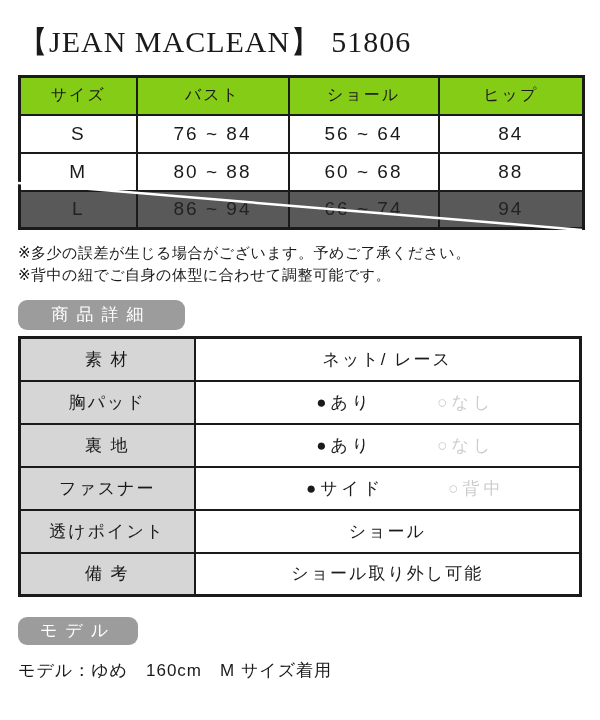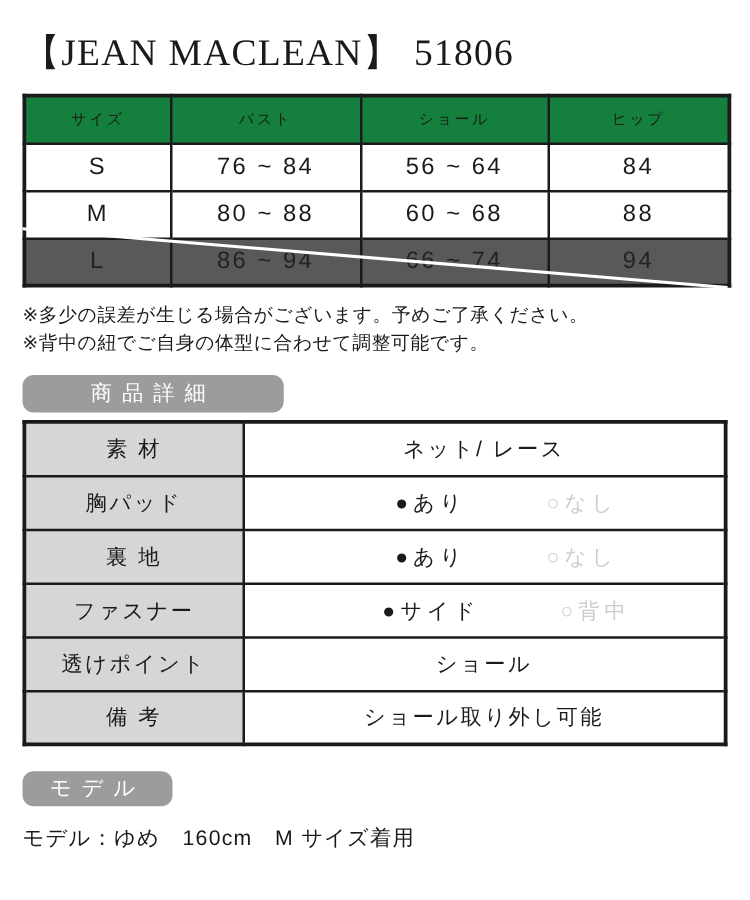--- a/index.html
+++ b/index.html
@@ -36,40 +36,40 @@
     vertical-align: middle;
     height: 38px;
     font-size: 19px;
     letter-spacing: 2px;
     font-weight: 400;
   }
   .size-table col.c1 { width: 117px; }
   .size-table col.c2 { width: 152px; }
   .size-table col.c3 { width: 150px; }
   .size-table col.c4 { width: 145px; }
-  .size-table thead th { background: #15803d; font-size: 12px; }
+  .size-table thead th { background: #84cc16; font-size: 16px; }
   .size-table tr.soldout td { background: #595959; color: #222222; }
   .strike-svg { position: absolute; left: -2px; top: 0; width: 568px; height: 156px; pointer-events: none; }
 
   
   .notes { margin-top: 12px; }
   .notes p { font-size: 15px; line-height: 22px; letter-spacing: 0.5px; }
 
   
   .badge {
     background: #9c9c9c;
     color: #ffffff;
     border-radius: 9px;
     text-align: center;
     font-size: 17px;
     letter-spacing: 8px;
     line-height: 30px;
     height: 30px;
   }
-  .badge-details { width: 209px; margin-top: 14px; }
+  .badge-details { width: 167px; margin-top: 14px; }
   .badge-model  { width: 120px; height: 28px; line-height: 28px; margin-top: 20px; }
 
   
   .details-table {
     width: 564px;
     border-collapse: collapse;
     border: 3px solid #1a1a1a;
     table-layout: fixed;
     margin-top: 6px;
   }

